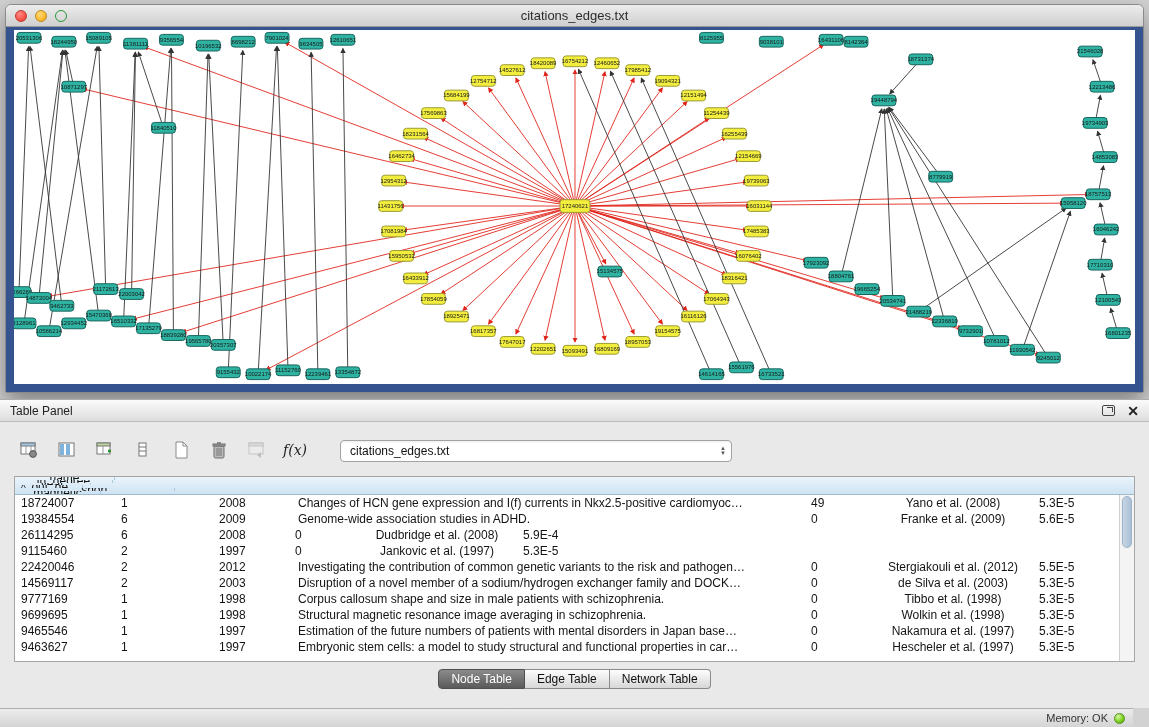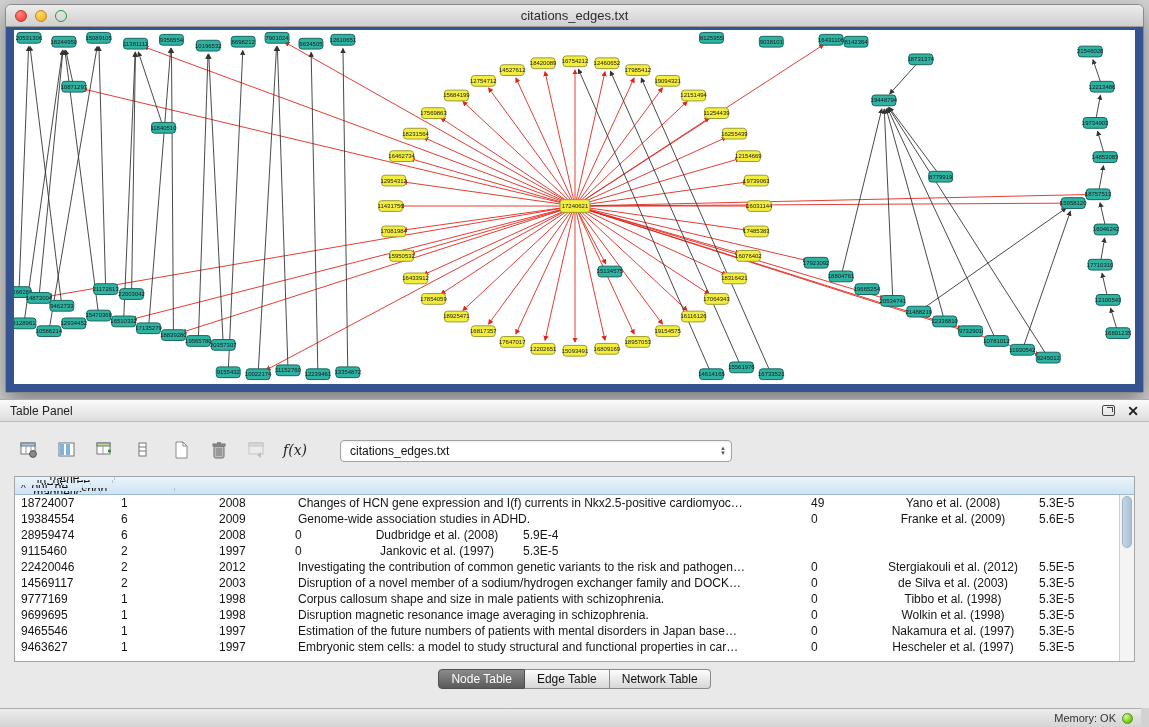--- a/index.html
+++ b/index.html
@@ -60,21 +60,21 @@
   .hdr-corner { position:absolute; top:0; right:0; width:15px; height:18px;
                 background:linear-gradient(#eaf4fb,#cfe3f3); border-bottom:1px solid #9fbccf; }
 
   .tabs { display:flex; justify-content:center; margin-top:7px; }
   .tab { height:20px; line-height:19px; padding:0 12px; font-size:12px; border:1px solid #8a8a8a;
          border-left:none; background:linear-gradient(#fdfdfd,#d7d7d7); color:#111; }
   .tab:first-child { border-left:1px solid #8a8a8a; border-radius:4px 0 0 4px; }
   .tab:last-child { border-radius:0 4px 4px 0; }
   .tab.active { background:linear-gradient(#8b8b8b,#5a5a5a); color:#fff; border-color:#4f4f4f; }
 
-  .statusbar { position:absolute; bottom:0; height:19px; left:0; right:8px;
+  .statusbar { position:absolute; bottom:0; height:19px; left:0; right:16px;
                background:linear-gradient(#ececec,#d4d4d4); border-top:1px solid #b0b0b0;
                display:flex; align-items:center; justify-content:flex-end; padding:0 8px;
                font-size:11px; color:#333; gap:6px; }
   .memdot { width:11px; height:11px; border-radius:50%;
             background:radial-gradient(circle at 35% 30%, #d9f7a9, #7ed321 55%, #4d9e12);
             border:1px solid #57901f; }
 </style>
 </head>
 <body>
 
@@ -682,21 +682,21 @@
         <div class="row">
           <div class="cell c0">19384554</div>
           <div class="cell c1">6</div>
           <div class="cell c2">2009</div>
           <div class="cell c3">Genome-wide association studies in ADHD.</div>
           <div class="cell c4">0</div>
           <div class="cell c5">Franke et al. (2009)</div>
           <div class="cell c6">5.6E-5</div>
         </div>
         <div class="row">
-          <div class="cell c0">28959474</div>
+          <div class="cell c0">26114295</div>
           <div class="cell c1">6</div>
           <div class="cell c2">2008</div>
           <div class="cell c4">0</div>
           <div class="cell c5">Dudbridge et al. (2008)</div>
           <div class="cell c6">5.9E-4</div>
         </div>
         <div class="row">
           <div class="cell c0">9115460</div>
           <div class="cell c1">2</div>
           <div class="cell c2">1997</div>
@@ -728,21 +728,21 @@
           <div class="cell c2">1998</div>
           <div class="cell c3">Corpus callosum shape and size in male patients with schizophrenia.</div>
           <div class="cell c4">0</div>
           <div class="cell c5">Tibbo et al. (1998)</div>
           <div class="cell c6">5.3E-5</div>
         </div>
         <div class="row">
           <div class="cell c0">9699695</div>
           <div class="cell c1">1</div>
           <div class="cell c2">1998</div>
-          <div class="cell c3">Disruption magnetic resonance image averaging in schizophrenia.</div>
+          <div class="cell c3">Structural magnetic resonance image averaging in schizophrenia.</div>
           <div class="cell c4">0</div>
           <div class="cell c5">Wolkin et al. (1998)</div>
           <div class="cell c6">5.3E-5</div>
         </div>
         <div class="row">
           <div class="cell c0">9465546</div>
           <div class="cell c1">1</div>
           <div class="cell c2">1997</div>
           <div class="cell c3">Estimation of the future numbers of patients with mental disorders in Japan base…</div>
           <div class="cell c4">0</div>

